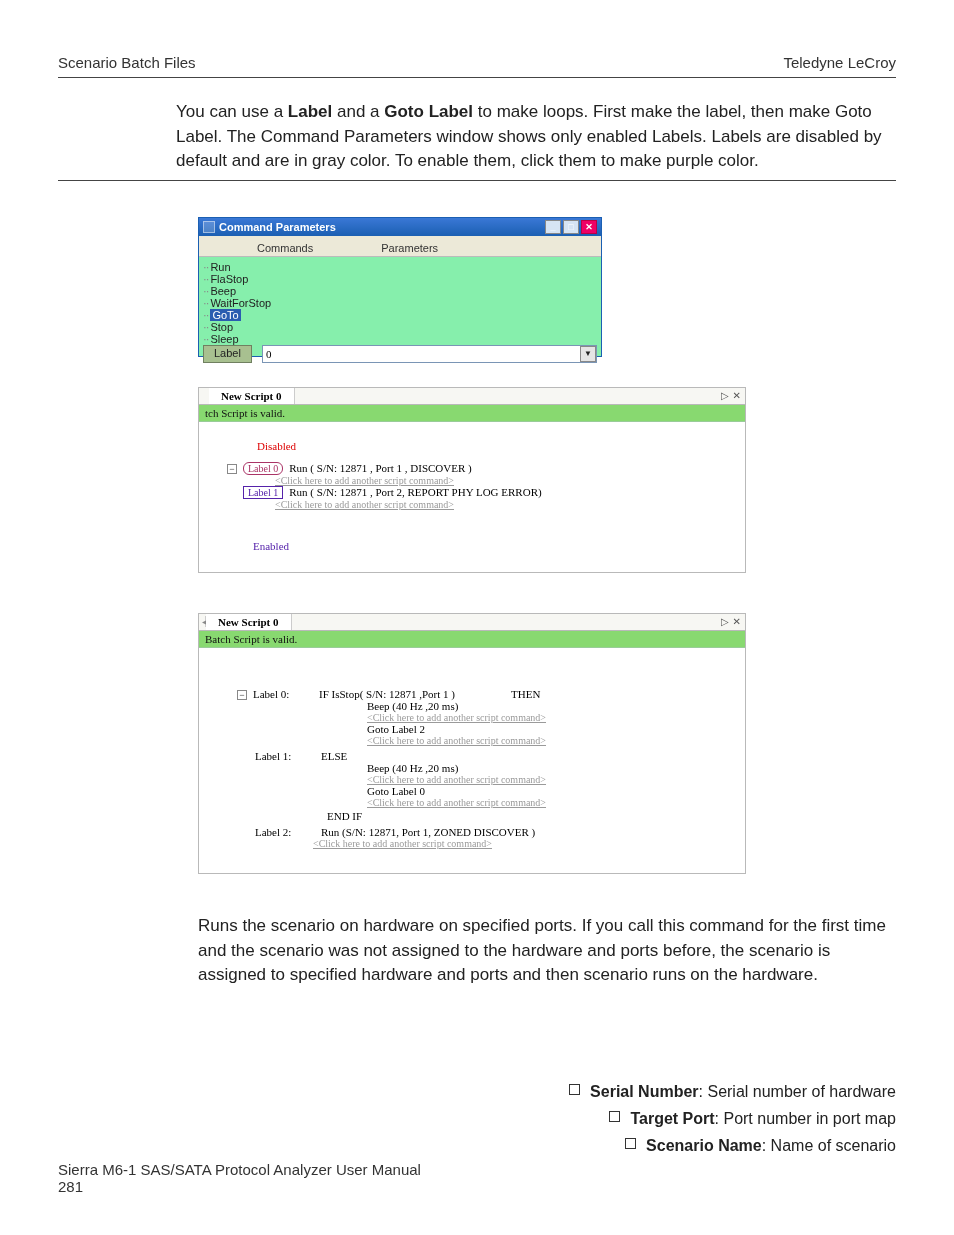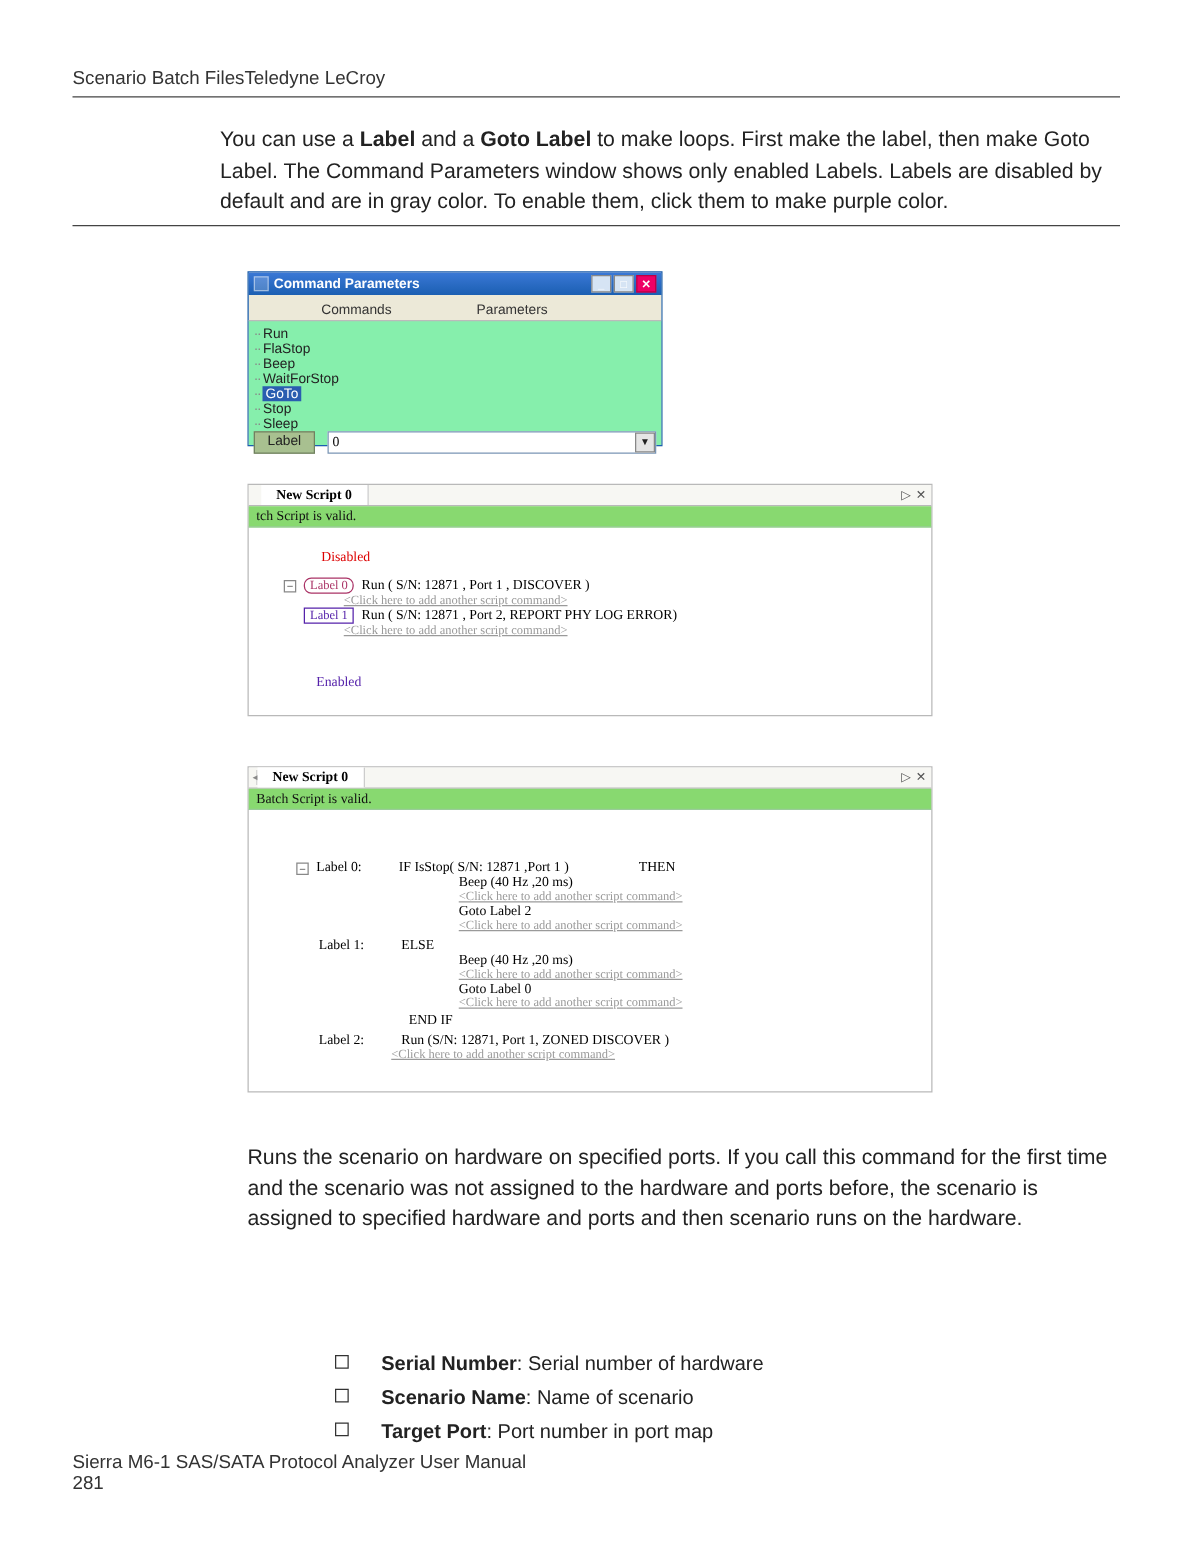--- a/index.html
+++ b/index.html
@@ -6,20 +6,21 @@
   body {
     font-family: "Segoe UI", Arial, sans-serif;
     width: 954px;
     height: 1235px;
     background: #fff;
     color: #222;
     font-size: 15px;
   }
   .page-header {
     display: flex;
+    justify-content: space-between;
     padding: 54px 58px 6px 58px;
     font-size: 15px;
     color: #333;
     border-bottom: 1px solid #444;
     margin: 0 58px;
     padding-left: 0; padding-right: 0;
   }
   .content {
     padding: 0 58px;
   }
@@ -28,21 +29,21 @@
     border-bottom: 1px solid #444;
     font-size: 17px;
     line-height: 1.45;
     color: #222;
   }
   .intro .indent { margin-left: 118px; }
 
   
   .cmd-params {
     margin: 36px 0 0 140px;
-    width: 332px;
+    width: 404px;
     font-family: Tahoma, Verdana, sans-serif;
     font-size: 11px;
     border: 1px solid #1b5fb2;
     background: #ece9d8;
   }
   .cmd-titlebar {
     background: linear-gradient(#3a78d6,#1b5fb2);
     color: #fff;
     padding: 2px 4px;
     display: flex;
@@ -136,21 +137,21 @@
     margin-top:40px;
     padding: 0 0 0 140px;
     font-size:17px; line-height:1.45;
   }
   .param-list {
     margin-top:90px;
     padding-left:210px;
     font-size:16px;
     line-height:1.7;
   }
-  .param-list li { list-style:none; display:flex; gap:26px; }
+  .param-list li { list-style:none; display:flex; gap:10px;justify-content:flex-end; }
   .box { display:inline-block; width:11px; height:11px; border:1.5px solid #333; margin-top:6px; }
 
   
   .page-footer {
     position:absolute;
     bottom:40px;
     left:58px; right:58px;
     display:flex; justify-content:space-between;
     font-size:15px;
     color:#333;
@@ -285,25 +286,25 @@
 
   <div class="run-para">Runs the scenario on hardware on specified ports. If you call this command for the first time and the scenario was not assigned to the hardware and ports before, the scenario is assigned to specified hardware and ports and then scenario runs on the hardware.</div>
 
   <ul class="param-list">
     <li>
       <span class="box"></span>
       <span><b>Serial Number</b><span>: Serial number of hardware</span></span>
     </li>
     <li>
       <span class="box"></span>
-      <span><b>Scenario Name</b><span>: Name of scenario</span></span>
+      <span><b>Target Port</b><span>: Port number in port map</span></span>
     </li>
     <li>
       <span class="box"></span>
-      <span><b>Target Port</b><span>: Port number in port map</span></span>
+      <span><b>Scenario Name</b><span>: Name of scenario</span></span>
     </li>
   </ul>
 </div>
 
 <div class="page-footer">
   <span>Sierra M6-1 SAS/SATA Protocol Analyzer User Manual</span>
   <span>281</span>
 </div>
 
 </body></html>

